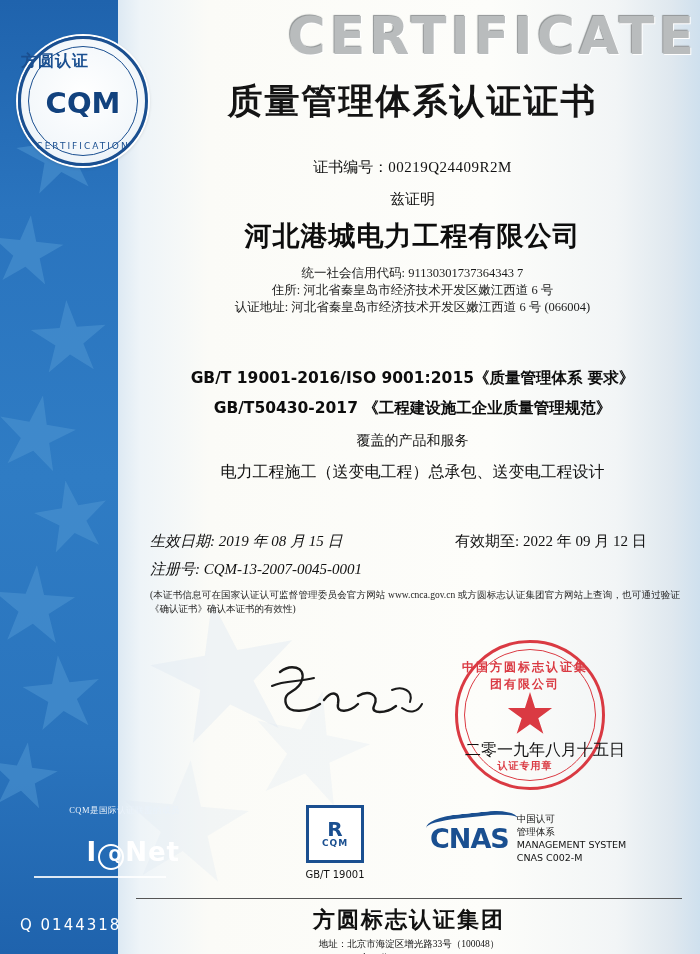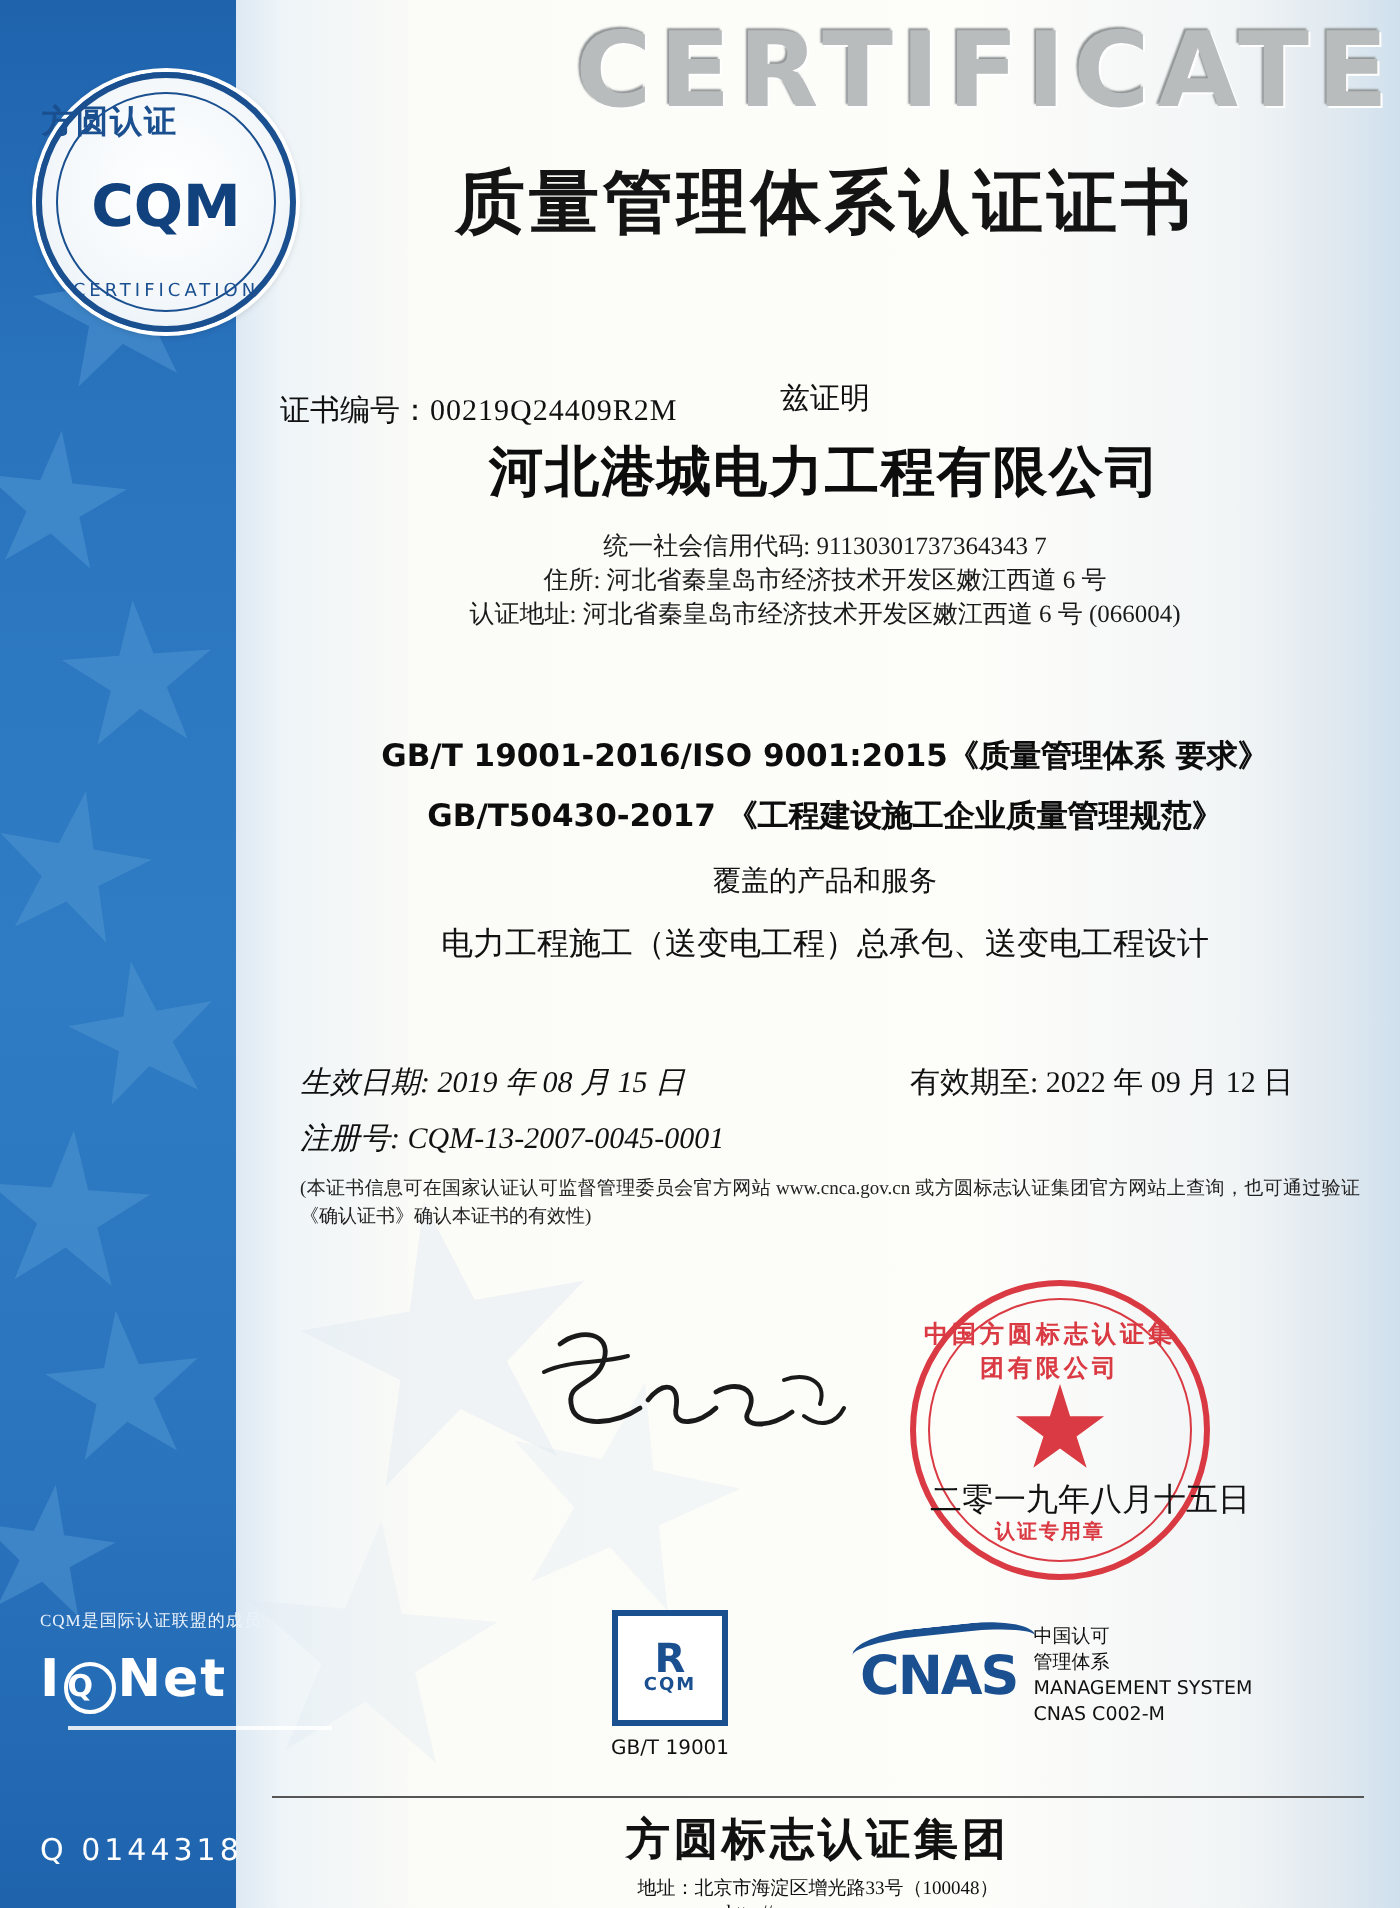--- a/index.html
+++ b/index.html
@@ -89,22 +89,22 @@
     text-shadow:1px 1px 0 #ffffff, -1px -1px 1px #8f9394;
     white-space:nowrap;
   }
 
   .title{
     position:absolute;left:140px;top:78px;width:545px;text-align:center;
     font-family:"DejaVu Sans", sans-serif;
     font-weight:bold;font-size:35px;color:#141414;letter-spacing:2px;
   }
   .certno{
-    position:absolute;left:140px;top:158px;width:545px;
-    font-size:15px;color:#111;margin-top:38px;
+    position:absolute;left:140px;top:158px;width:545px;text-align:center;
+    font-size:15px;color:#111;
   }
   .certno .num{font-family:"Liberation Serif",serif;letter-spacing:.5px;}
   .hereby{
     position:absolute;left:140px;top:190px;width:545px;text-align:center;
     font-size:15px;color:#111;
   }
   .company{
     position:absolute;left:140px;top:218px;width:545px;text-align:center;
     font-family:"DejaVu Sans", sans-serif;
     font-weight:bold;font-size:27px;color:#0d0d0d;letter-spacing:1px;
@@ -164,25 +164,25 @@
   }
   .stamp .arc-top{top:16px;}
   .stamp .arc-bottom{bottom:14px;font-size:10px;letter-spacing:1px;}
   .issue-date{
     position:absolute;left:420px;top:740px;width:250px;text-align:center;
     font-size:16px;color:#111;
   }
 
   
   .iqnet{
-    position:absolute;left:20px;top:805px;width:160px;text-align:left;
+    position:absolute;left:20px;top:805px;width:160px;text-align:right;
   }
   .iqnet .cn{font-size:8.5px;color:#eaf2fa;letter-spacing:.5px;}
   .iqnet .logo{
-    margin-top:8px;font-family:"DejaVu Sans",sans-serif;font-weight:bold;
+    margin-top:20px;font-family:"DejaVu Sans",sans-serif;font-weight:bold;
     font-size:26px;color:#ffffff;letter-spacing:1px;
   }
   .iqnet .logo .q{
     display:inline-block;border:2px solid #ffffff;border-radius:50%;
     width:22px;height:22px;line-height:20px;font-size:15px;margin:0 1px;
   }
   .iqnet .rule{height:2px;background:#ffffff;margin:6px 14px 0 14px;opacity:.85;}
 
   
   .cqm-small{

